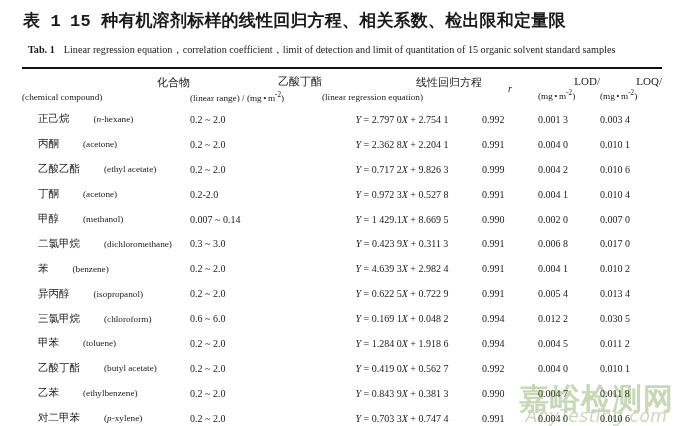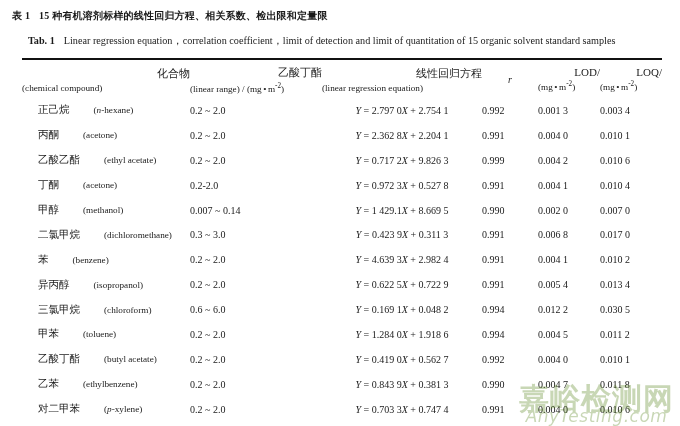--- a/index.html
+++ b/index.html
@@ -19,25 +19,26 @@
   .page {
     position: relative;
     width: 680px;
     height: 426px;
     padding: 0;
     box-sizing: border-box;
   }
 
   
   .caption-cn {
-    font-size: 10px;
+    font-size: 17px;
     font-weight: bold;
-    margin: 9px 0 0 12px;
+    margin: 9px 0 0 23px;
     letter-spacing: 0.2px;
     white-space: nowrap;
+    font-family: Liberation Mono, monospace;
   }
   .caption-cn .lbl { margin-right: 9px; }
 
   .caption-en {
     font-size: 10.2px;
     margin: 9px 26px 0 28px;
     line-height: 1.85;
     text-align: left;
   }
   .caption-en .lbl {

